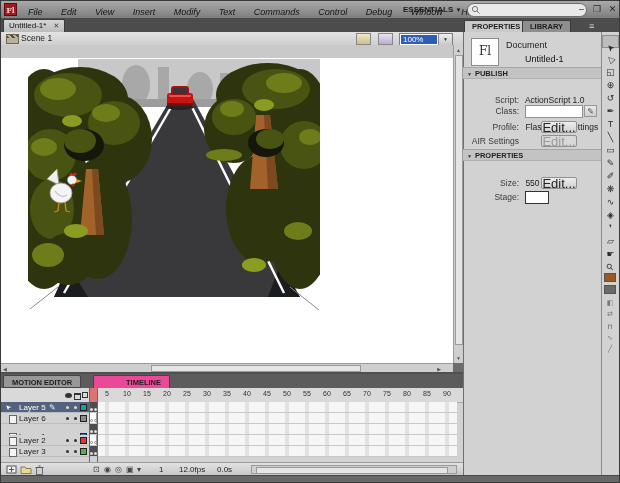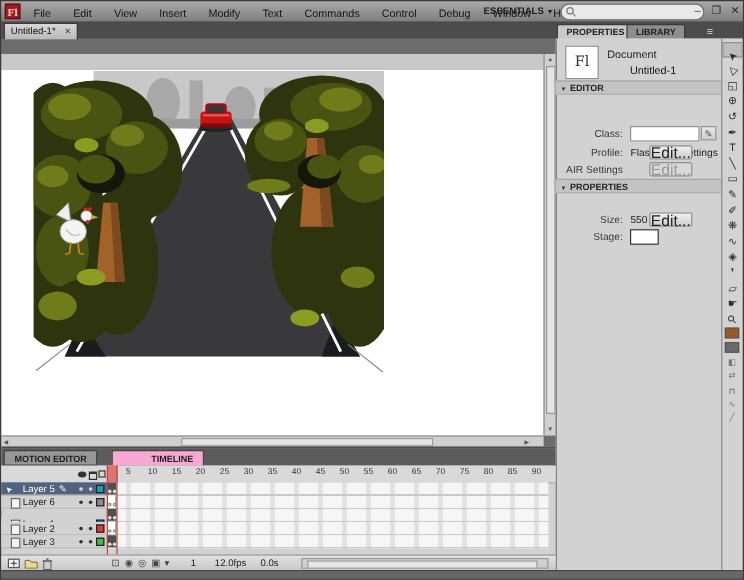--- a/index.html
+++ b/index.html
@@ -7,21 +7,21 @@
        font-family:"Liberation Sans",sans-serif;overflow:hidden;
        border:1px solid #3a3a3a;box-sizing:border-box;}
   .abs{position:absolute;}
   
   .titlebar{position:absolute;left:0;top:0;width:620px;height:17px;
     background:linear-gradient(#a9a9a9,#7e7e7e);border-bottom:1px solid #5a5a5a;}
   .logo{position:absolute;left:3px;top:2px;width:13px;height:13px;background:#9e1c20;
     color:#f3c9c9;font-size:8px;font-weight:bold;text-align:center;line-height:13px;
     border:1px solid #5f0d10;box-sizing:border-box;font-family:"DejaVu Serif",serif;}
   .menus{position:absolute;left:20px;top:0;height:17px;}
-  .menu-item{display:inline-block;padding:0 7px;font-size:9px;line-height:17px;color:#141414;cursor:default;}
+  .menu-item{display:inline-block;padding:0 7px;font-size:9px;line-height:17px;color:#141414;cursor:default;font-style:italic;}
   .workspace{position:absolute;left:398px;top:2px;height:13px;font-size:8px;font-weight:bold;
     color:#1c1c1c;line-height:13px;padding:0 4px;}
   .workspace .carrot{font-size:6px;}
   .searchpill{position:absolute;left:466px;top:2px;width:118px;height:12px;background:#e9e9e9;
     border:1px solid #6f6f6f;border-radius:7px;}
   .winbtns{position:absolute;right:2px;top:1px;font-size:9px;color:#2a2a2a;}
   .winbtns span{display:inline-block;width:13px;text-align:center;line-height:15px;}
   
   .tabstrip{position:absolute;left:0;top:17px;width:620px;height:14px;background:#4c4c4c;}
   .doctab{position:absolute;left:2px;top:1px;height:13px;background:linear-gradient(#d6d6d6,#b9b9b9);
@@ -93,21 +93,21 @@
   .swatch{position:absolute;left:603px;width:12px;height:9px;border:1px solid #555;box-sizing:border-box;}
   .minibtn{position:absolute;left:602px;width:14px;height:11px;font-size:7px;color:#777;
     text-align:center;line-height:11px;}
   
   .timeline{position:absolute;left:0;top:371px;width:462px;height:103px;background:#d2d2d2;
     border-top:2px solid #4f4f4f;box-sizing:border-box;}
   .tltabs{position:absolute;left:0;top:373px;width:462px;height:14px;background:#5c5c5c;}
   .tltab{position:absolute;top:1px;height:13px;font-size:7.5px;font-weight:bold;line-height:13px;
     padding:0 8px;color:#1d1d1d;border-radius:2px 2px 0 0;}
   .tltab.inactive{background:#979797;border:1px solid #444;box-sizing:border-box;}
-  .tltab.active{background:#f9a8d4;border:1px solid #444;border-bottom:none;box-sizing:border-box;padding-left:32px;}
+  .tltab.active{background:#ec4899;border:1px solid #444;border-bottom:none;box-sizing:border-box;padding-left:32px;}
   .tlhead{position:absolute;left:0;top:387px;width:462px;height:14px;background:#d9d9d9;border-bottom:1px solid #aaa;}
   .ruler-num{position:absolute;top:389px;width:20px;text-align:center;font-size:7px;color:#333;}
   .eye{position:absolute;left:64px;top:392px;width:7px;height:5px;background:#333;border-radius:50%;}
   .lockic{position:absolute;left:73px;top:392px;width:5px;height:4px;border:1px solid #333;border-top:2px solid #333;}
   .outlic{position:absolute;left:81px;top:391px;width:6px;height:6px;border:1px solid #333;box-sizing:border-box;}
   .tlrow{position:absolute;left:0;width:88px;height:11px;background:#d2d2d2;border-bottom:1px solid #bcbcbc;
     font-size:8px;line-height:11px;color:#222;box-sizing:border-box;}
   .tlrow.sel{background:#51637f;color:#fff;}
   .lyrpage{position:absolute;left:8px;top:2px;width:6px;height:7px;background:#f4f4f4;border:1px solid #666;}
   .lyrname{position:absolute;left:18px;top:0;}
@@ -176,20 +176,32 @@
   <div class="tabstrip">
     <div class="doctab">
       <span>Untitled-1*</span>
       <span class="x">✕</span>
     </div>
     <div class="ptab active" style="left:463px;">PROPERTIES</div>
     <div class="ptab inactive" style="left:521px;">LIBRARY</div>
     <div class="pmenu" style="left:588px;">≡</div>
   </div>
 
+  <div class="editbar">
+    <div class="clapper"></div>
+    <div class="scene-label">Scene 1</div>
+    <div class="ebicons">
+      <span class="ebicon"></span>
+      <span class="ebicon sym"></span>
+    </div>
+    <div class="zoombox">
+      <div class="zoomval">100%</div>
+      <div class="zoomdrop">▼</div>
+    </div>
+  </div>
 
   <div class="pasteboard"></div>
   <div class="stage"></div>
 
   <svg class="abs" style="left:27px;top:58px;" width="292" height="252" viewBox="0 0 292 252">
 
     <rect x="50" y="0" width="242" height="48" fill="#c8c8c8"></rect>
     <g fill="#a8a8a8">
       <ellipse cx="108" cy="26" rx="14" ry="20"></ellipse>
       <rect x="130" y="8" width="11" height="40"></rect>
@@ -284,22 +296,26 @@
     <div class="sarrow" style="left:2px;top:1px;">◀</div>
     <div class="hthumb"></div>
     <div class="sarrow" style="right:12px;top:1px;">▶</div>
   </div>
 
   <div class="rpanel"></div>
   <div class="docicon">Fl</div>
   <div class="doctype">Document</div>
   <div class="docname">Untitled-1</div>
 
-  <div class="sechead" style="top:66px;"><span class="tri">▼</span><span>EDITOR</span></div>
-
+  <div class="sechead" style="top:66px;"><span class="tri">▼</span><span>PUBLISH</span></div>
+
+  <div class="prow" style="top:93px;">
+    <span class="plabel">Script:</span>
+    <span>ActionScript 1.0</span>
+  </div>
   <div class="prow" style="top:104px;">
     <span class="plabel">Class:</span>
   </div>
   <div class="classinput" title=""></div>
   <div class="pencilbtn">✎</div>
   <div class="prow" style="top:120px;">
     <span class="plabel">Profile:</span>
     <span>Flash CS4 Settings</span>
     <span class="editbtn">Edit...</span>
   </div>

